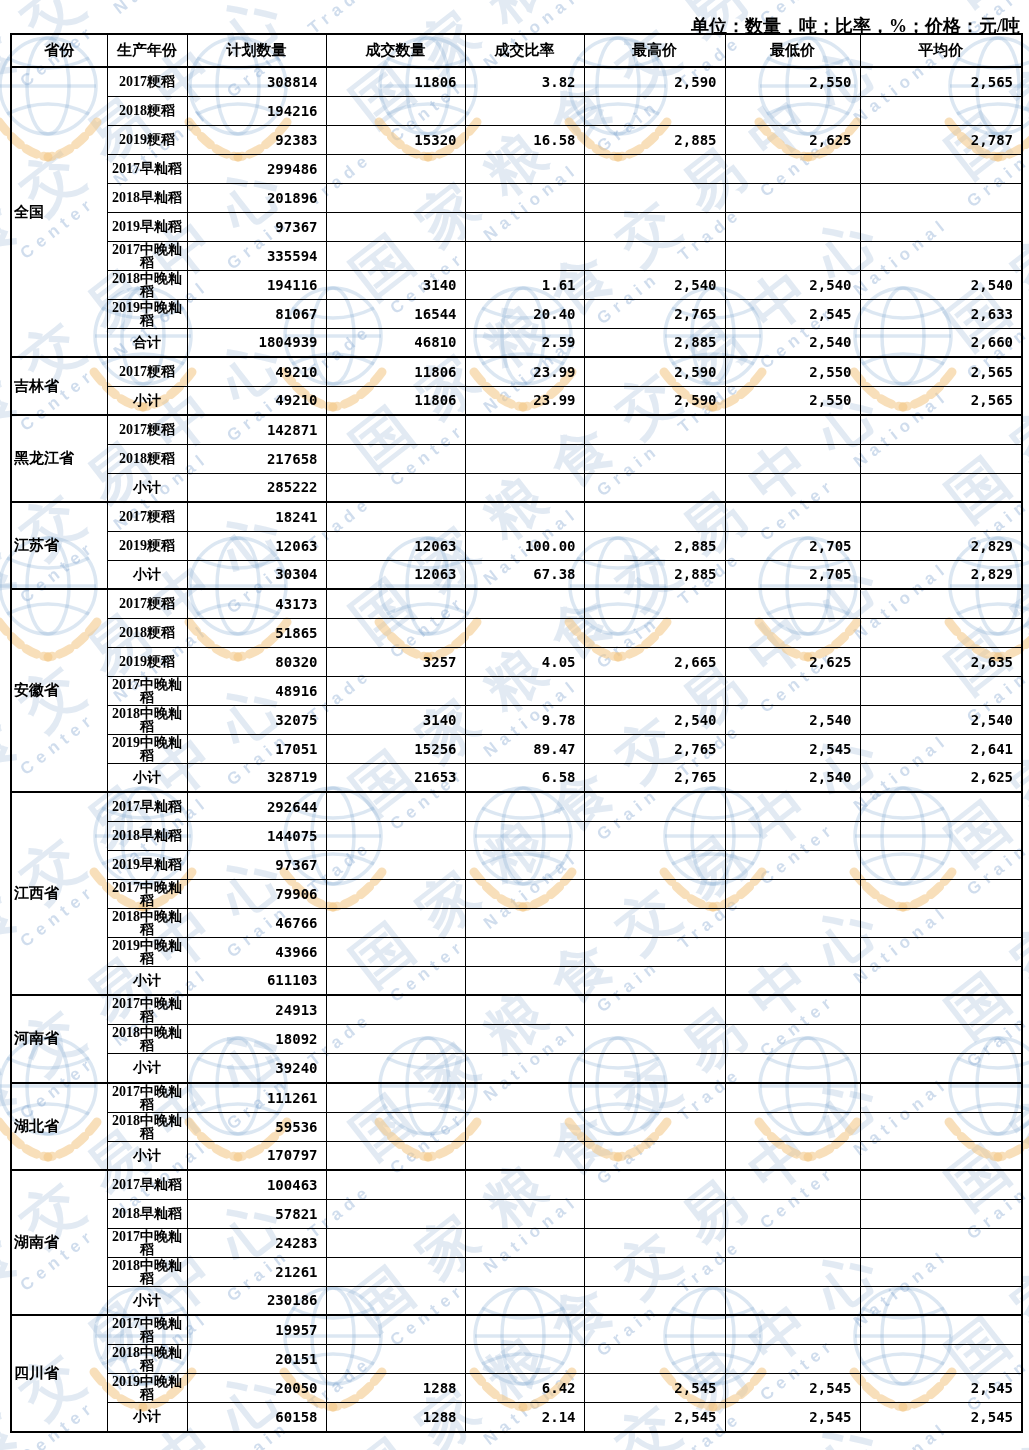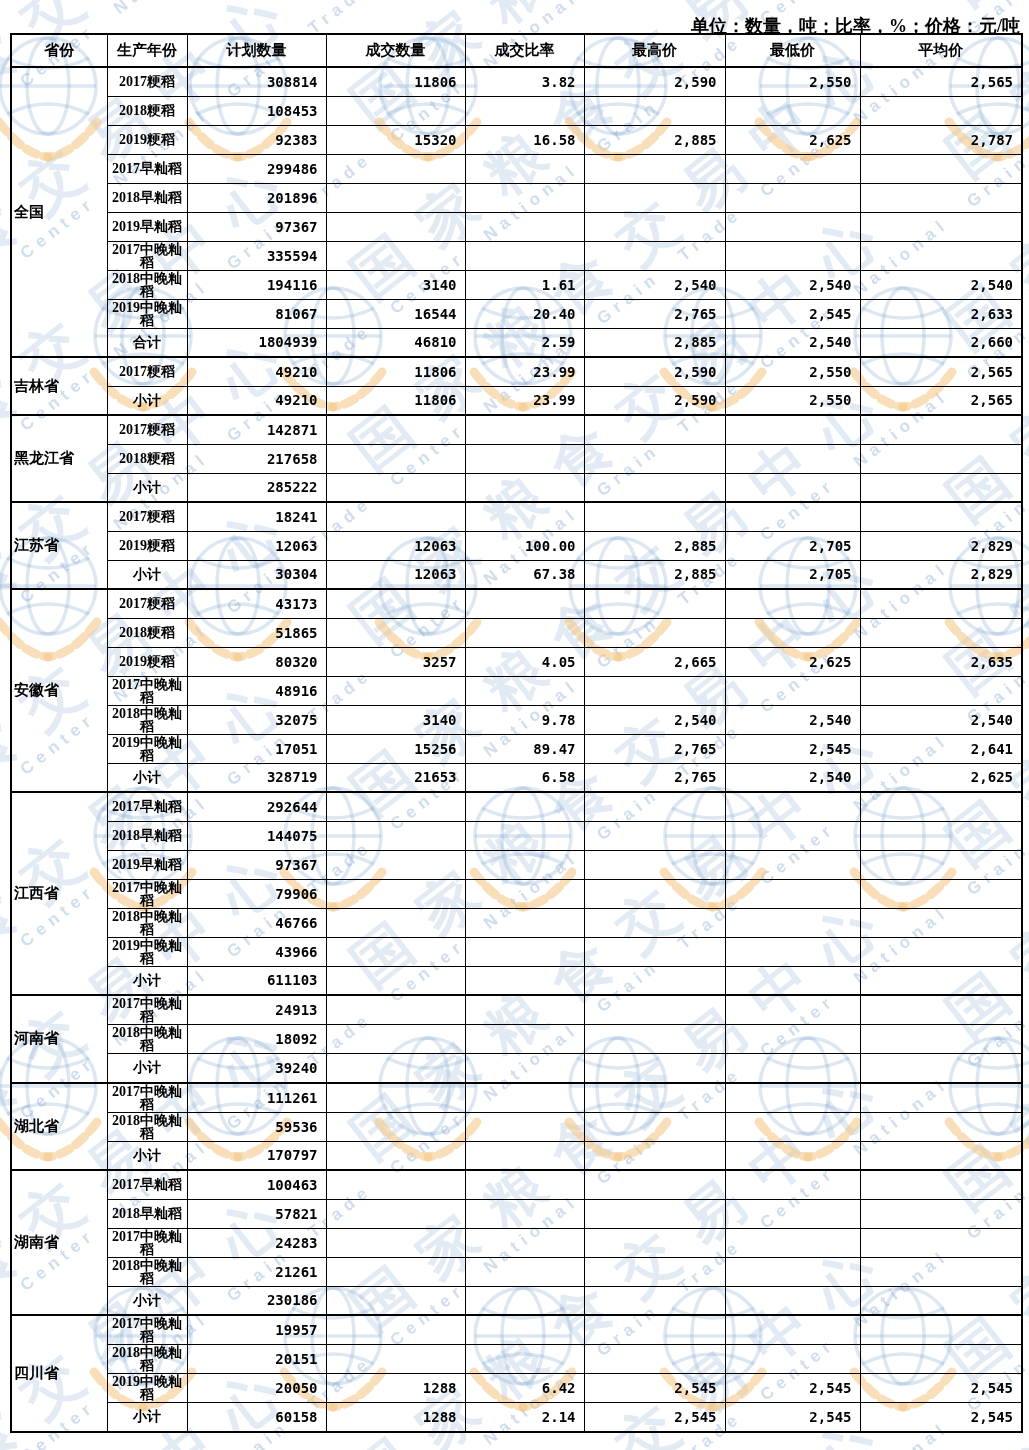--- a/index.html
+++ b/index.html
@@ -548,21 +548,21 @@
           <td class="year">2017粳稻</td>
           <td class="num">308814</td>
           <td class="num">11806</td>
           <td class="num">3.82</td>
           <td class="num">2,590</td>
           <td class="num">2,550</td>
           <td class="num">2,565</td>
         </tr>
         <tr>
           <td class="year">2018粳稻</td>
-          <td class="num">108453</td>
+          <td class="num">194216</td>
           <td class="num"></td>
           <td class="num"></td>
           <td class="num"></td>
           <td class="num"></td>
           <td class="num"></td>
         </tr>
         <tr>
           <td class="year">2019粳稻</td>
           <td class="num">92383</td>
           <td class="num">15320</td>

